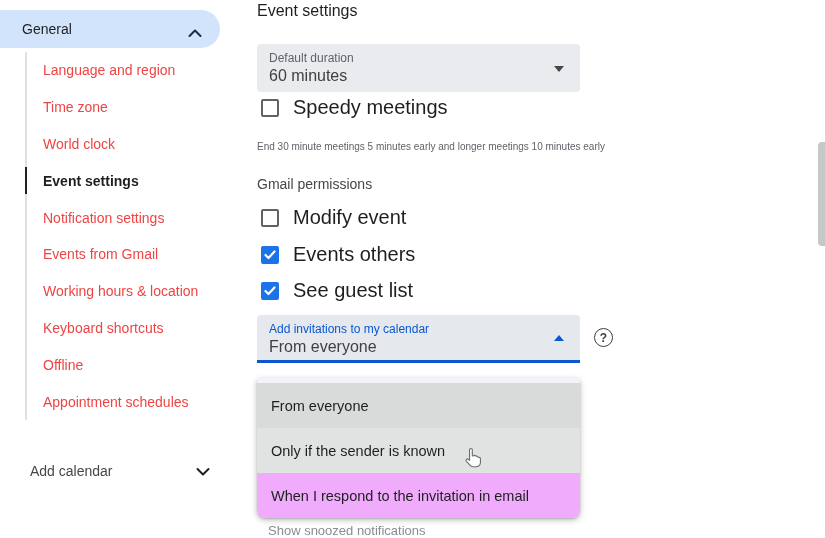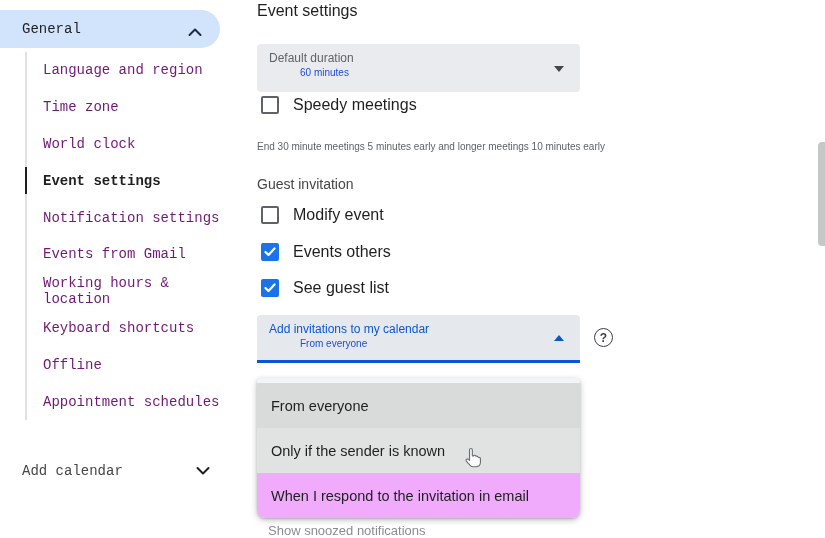--- a/index.html
+++ b/index.html
@@ -1,66 +1,66 @@
 <!DOCTYPE html>
 <html><head>
 <meta charset="utf-8">
 <style>
   * { margin:0; padding:0; box-sizing:border-box; }
   html,body { width:825px; height:538px; overflow:hidden; background:#fff;
     font-family:"Liberation Sans","DejaVu Sans",sans-serif; color:#1f1f1f; }
 
   
-  .sidebar { position:absolute; left:0; top:0; width:250px; height:534px; background:#fff;font-family:Liberation Mono, monospace; }
+  .sidebar { position:absolute; left:0; top:0; width:250px; height:534px; background:#fff; }
   .general-pill { position:absolute; left:-20px; top:10px; width:240px; height:38px;
     background:#d2e3fc; border-radius:19px; display:flex; align-items:center;
     padding-left:42px; cursor:pointer; }
   .general-pill .lbl { font-size:14px; font-weight:500; color:#1f1f1f; }
   .general-pill .chev { position:absolute; right:18px; top:14px; }
 
   .sub-list { position:absolute; left:25px; top:52px; width:210px; }
   .sub-list .rail { position:absolute; left:0; top:0; bottom:0; width:2px; background:#dfe1e5; }
   .sub-item { position:relative; height:36.8px; display:flex; align-items:center;
-    padding-left:18px; font-size:14px; color:#701a75; cursor:pointer; }
+    padding-left:18px; font-size:14px; color:#ef4444; cursor:pointer; }
   .sub-item.active { font-weight:600; color:#1f1f1f; }
   .sub-item.active::before { content:""; position:absolute; left:0; top:5px; bottom:5px;
     width:2px; background:#1f1f1f; }
 
-  .side-bottom { position:absolute; left:0; top:452px; width:235px; }
+  .side-bottom { position:absolute; left:0; top:452px; width:235px;padding-left:8px; }
   .side-row { position:relative; height:37px; display:flex; align-items:center;
     padding-left:22px; font-size:14px; color:#444746; cursor:pointer; }
   .side-row .chev { position:absolute; right:25px; }
 
   
   .main { position:absolute; left:257px; top:0; width:420px; }
   .page-title { position:absolute; left:0; top:2px; font-size:16px; font-weight:400; color:#1f1f1f; }
 
   .select-box { position:absolute; left:0; width:323px; height:48px; background:#e9ebee;
     border-radius:4px; padding:7px 14px 0 12px; cursor:pointer; }
   .select-box .flabel { font-size:12px; color:#5f6368; }
-  .select-box .fvalue { font-size:10px; color:#1d4ed8; margin-top:2px;margin-left:31px; }
+  .select-box .fvalue { font-size:16px; color:#404040; margin-top:2px; }
   #duration-box { top:44px; }
   #invitations-box { top:315px; background:#e5e8ed; border-radius:4px 4px 0 0;
     border-bottom:3px solid #0b57d0; }
   #invitations-box .flabel { color:#0b57d0; }
 
   .caret-down { position:absolute; right:16px; top:22px; width:0; height:0;
     border-left:5px solid transparent; border-right:5px solid transparent;
     border-top:6px solid #454746; }
   .caret-up { position:absolute; right:16px; top:20px; width:0; height:0;
     border-left:5px solid transparent; border-right:5px solid transparent;
     border-bottom:6px solid #0b57d0; }
 
   .check-row { position:absolute; left:4px; display:flex; align-items:center; gap:14px; }
   .cbox { width:18px; height:18px; border:2px solid #5f6368; border-radius:2px;
     background:#fff; flex:0 0 18px; cursor:pointer; }
   .cbox.checked { background:#1a73e8; border-color:#1a73e8; display:flex;
     align-items:center; justify-content:center; }
   .cbox.checked svg { display:block; }
-  .check-row .clabel { font-size:16px; color:#1f1f1f; }
+  .check-row .clabel { font-size:20px; color:#1f1f1f; }
 
   .note { position:absolute; left:0; top:141px; font-size:10px; color:#5f6368; width:420px; white-space:nowrap; }
   .section-title { position:absolute; left:0; top:176px; font-size:14px; color:#444746; }
 
   .help-circle { position:absolute; left:337px; top:328px; width:19px; height:19px;
     border:1.6px solid #3c4043; border-radius:50%; display:flex; align-items:center;
     justify-content:center; font-size:12px; font-weight:600; color:#3c4043; cursor:pointer; }
 
   
   .menu { position:absolute; left:0; top:378px; width:323px; background:#f2f4f7;
@@ -130,21 +130,21 @@
     <div class="caret-down"></div>
   </div>
 
   <div class="check-row" style="top:96px;">
     <span class="cbox"></span>
     <span class="clabel">Speedy meetings</span>
   </div>
 
   <div class="note">End 30 minute meetings 5 minutes early and longer meetings 10 minutes early</div>
 
-  <div class="section-title">Guest invitation</div>
+  <div class="section-title">Gmail permissions</div>
 
   <div class="check-row" style="top:206px;">
     <span class="cbox"></span>
     <span class="clabel">Modify event</span>
   </div>
 
   <div class="check-row" style="top:243px;">
     <span class="cbox checked">
       <svg width="12" height="10" viewBox="0 0 12 10">
           <polyline points="1.5,5 4.5,8 10.5,1.5" fill="none" stroke="#fff" stroke-width="2.2" stroke-linecap="round" stroke-linejoin="round"></polyline>

